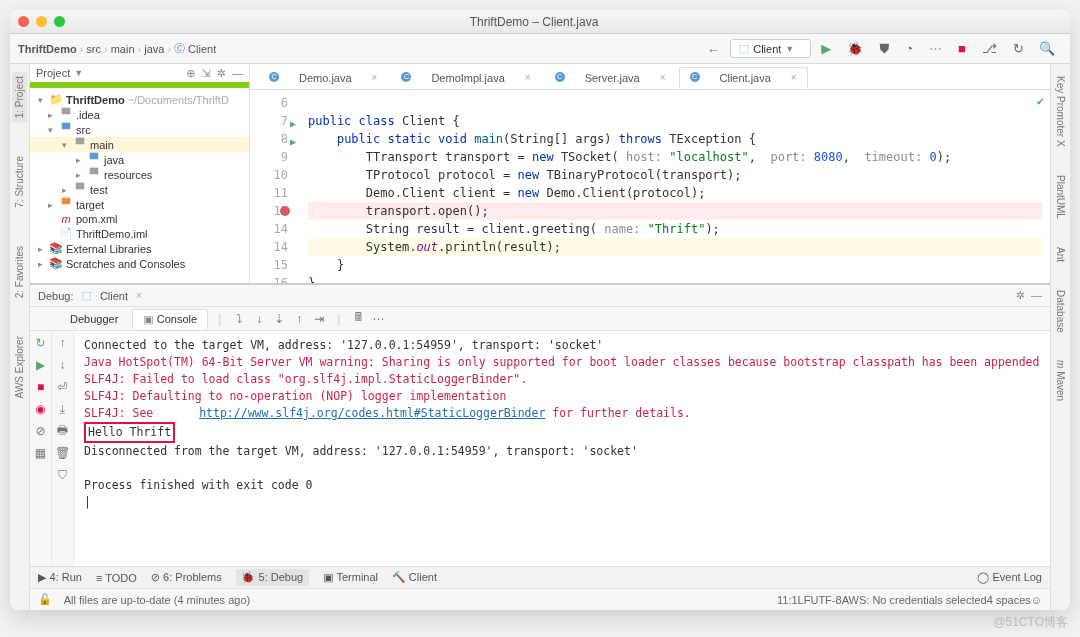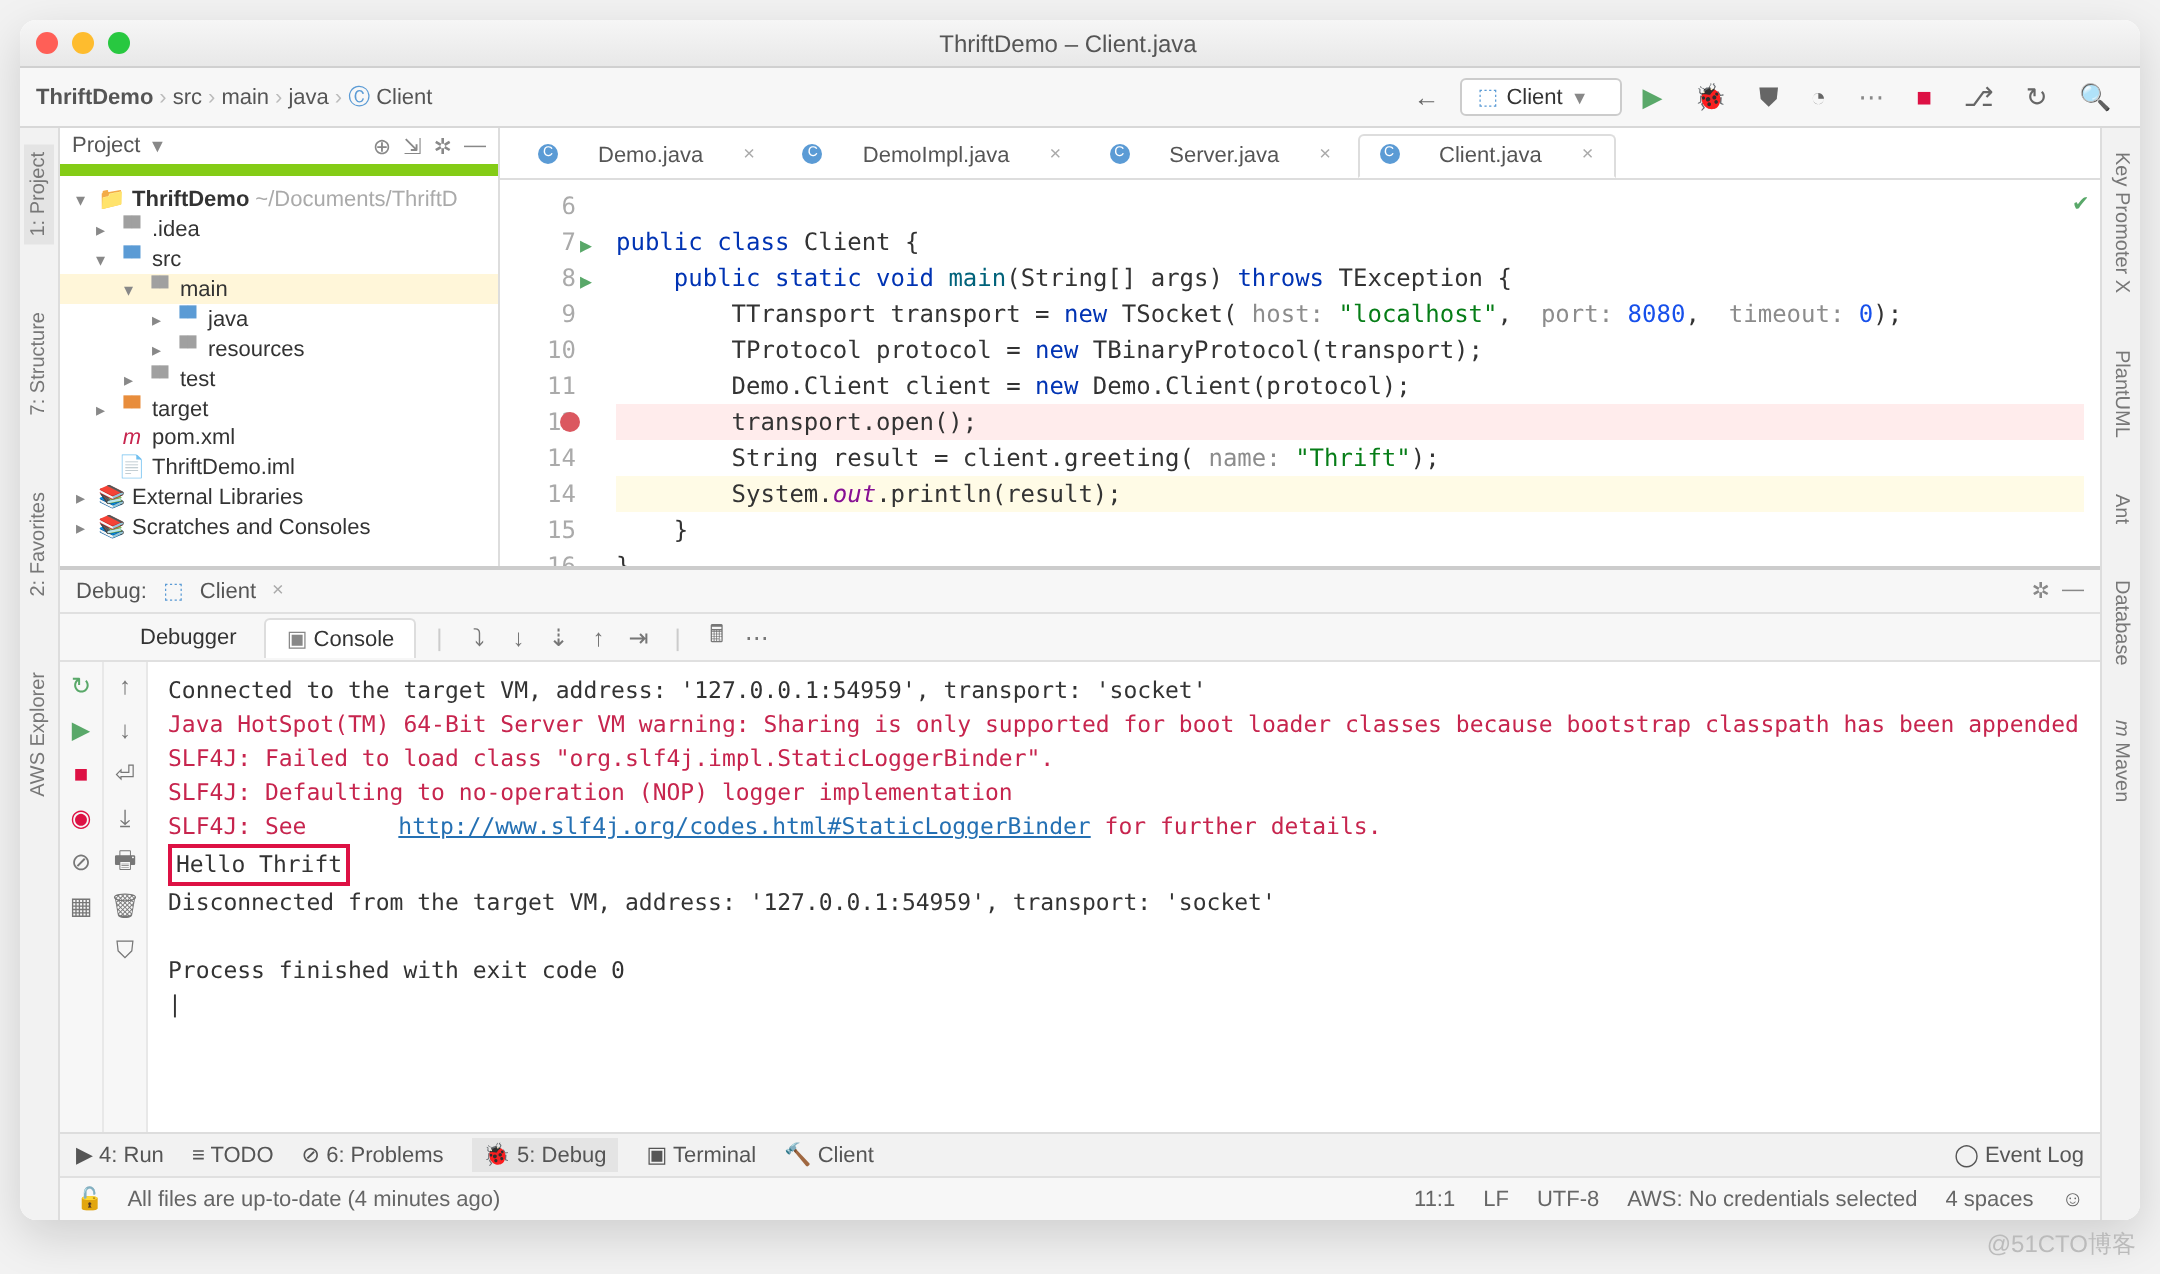--- a/index.html
+++ b/index.html
@@ -60,21 +60,21 @@
 .debug-body{flex:1;display:flex;min-height:0;}
 .debug-side{width:22px;background:#f7f7f7;display:flex;flex-direction:column;align-items:center;padding:4px 0;gap:6px;border-right:1px solid #e8e8e8;}
 .debug-side2{width:22px;background:#f7f7f7;display:flex;flex-direction:column;align-items:center;padding:4px 0;gap:6px;border-right:1px solid #e8e8e8;}
 .dicon{width:16px;height:16px;display:flex;align-items:center;justify-content:center;font-size:12px;color:#777;cursor:pointer;}
 .console{flex:1;font-family:Menlo,Consolas,monospace;font-size:11.5px;padding:6px 10px;overflow:auto;line-height:17px;}
 .console .red{color:#c7254e;}
 .console .blue{color:#2470b3;text-decoration:underline;margin-left:39px;}
 .console .boxed{border:2px solid #d14;padding:0 2px;display:inline-block;}
 .bottom-bar{height:22px;background:#f2f2f2;border-top:1px solid #ddd;display:flex;align-items:center;padding:0 8px;font-size:11px;color:#555;gap:14px;}
 .status-bar{height:22px;background:#f7f7f7;border-top:1px solid #e0e0e0;display:flex;align-items:center;padding:0 8px;font-size:11px;color:#666;gap:12px;}
-.status-bar .right{margin-left:auto;display:flex;gap:14px;}
+.status-bar .right{margin-left:auto;display:flex;gap:0;}
 .watermark{position:absolute;bottom:6px;right:12px;color:#bbb;font-size:12px;}
 </style>
 </head>
 <body>
 
 <div class="window">
   <div class="titlebar">
     <div class="traffic">
       <div class="tl r"></div>
       <div class="tl y"></div>

